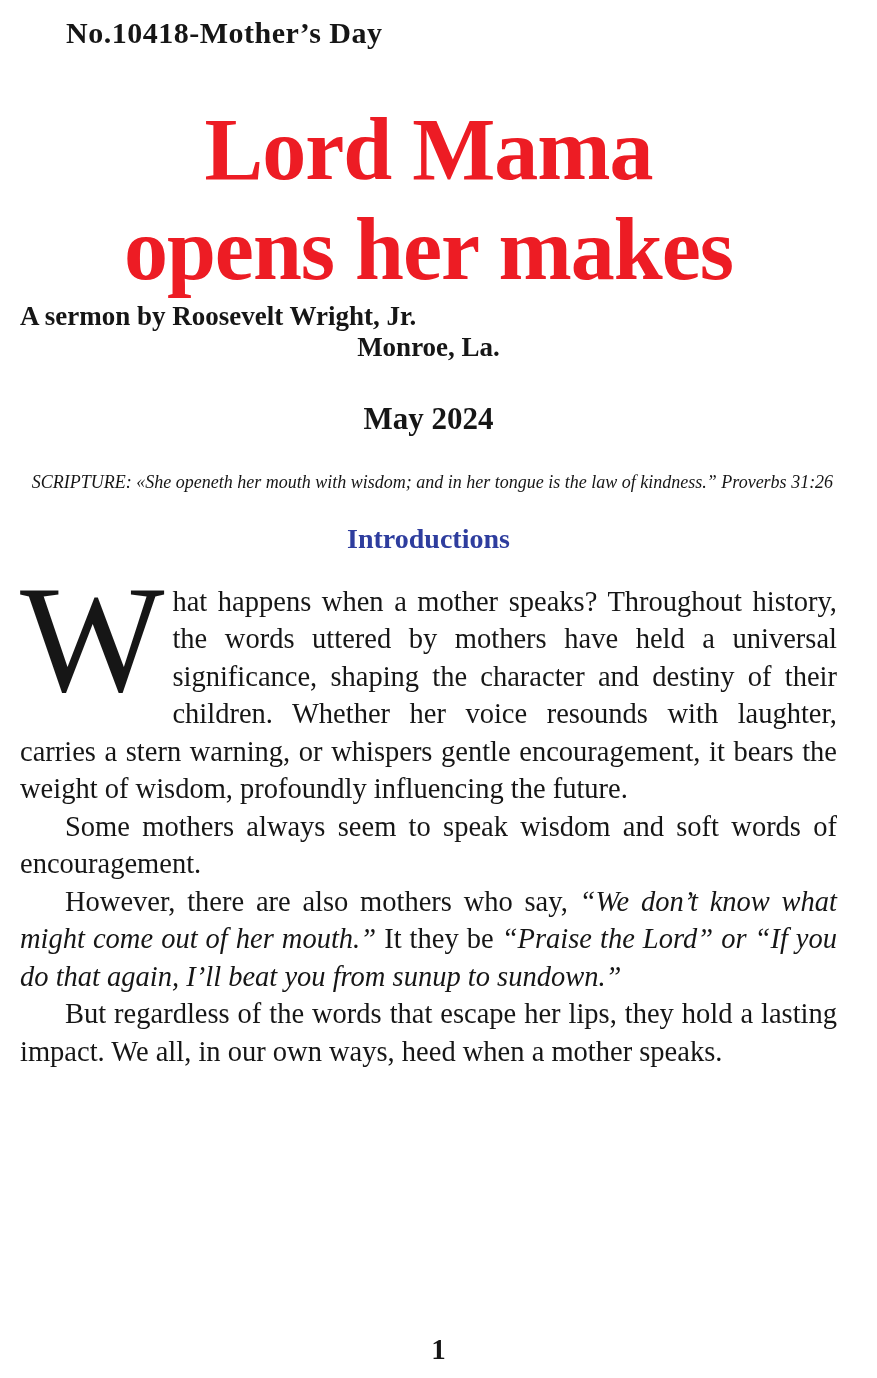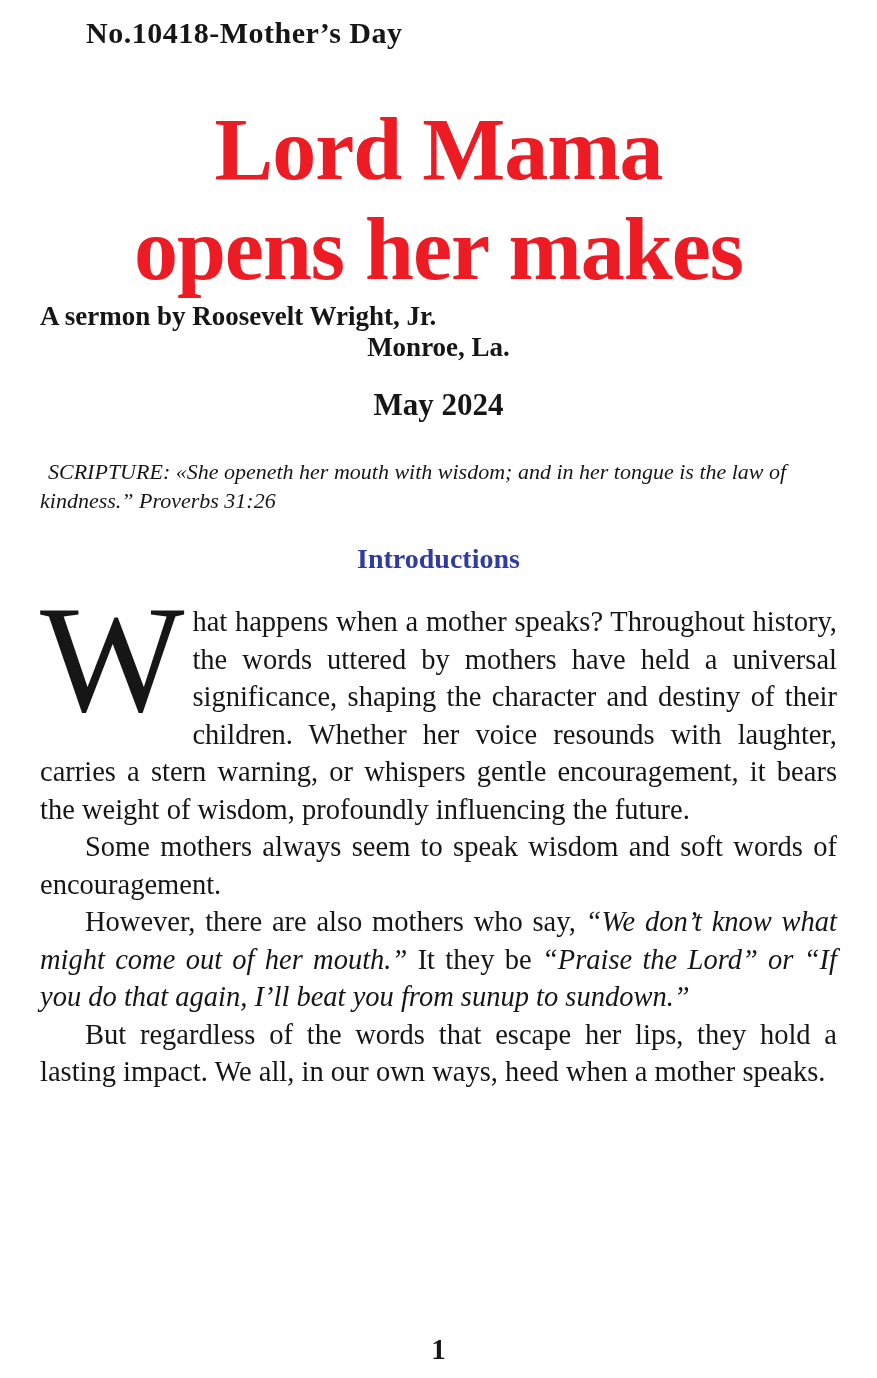--- a/index.html
+++ b/index.html
@@ -7,21 +7,21 @@
     padding: 0;
     background: #ffffff;
   }
   .page {
     position: relative;
     width: 877px;
     height: 1378px;
     margin: 0 auto;
     background: #ffffff;
     box-sizing: border-box;
-    padding: 16px 40px 0 40px;
+    padding: 16px 40px 0 20px;
     font-family: "Liberation Serif", "DejaVu Serif", serif;
     color: var(--body-text, #161616);
     overflow: hidden;
   }
   .issue-line {
     font-size: 30px;
     font-weight: bold;
     margin-left: 46px;
     letter-spacing: 0.5px;
   }
@@ -43,29 +43,29 @@
   .location {
     text-align: center;
     font-size: 27px;
     font-weight: bold;
     margin-top: 0;
   }
   .pub-date {
     text-align: center;
     font-size: 31px;
     font-weight: bold;
-    margin-top: 24px;
+    margin-top: 38px;
   }
   .scripture {
     margin: 34px 0 0 0;
     font-style: italic;
-    font-size: 22px;
+    font-size: 18px;
     line-height: 1.33;
     text-indent: 8px;
-    text-align: left;
+    text-align: center;
   }
   .section-heading {
     margin: 28px 0 0 0;
     text-align: center;
     color: var(--heading-blue, #2e3d9e);
     font-size: 28px;
     font-weight: bold;
     font-family: Liberation Serif, serif;
   }
   .body-text {

